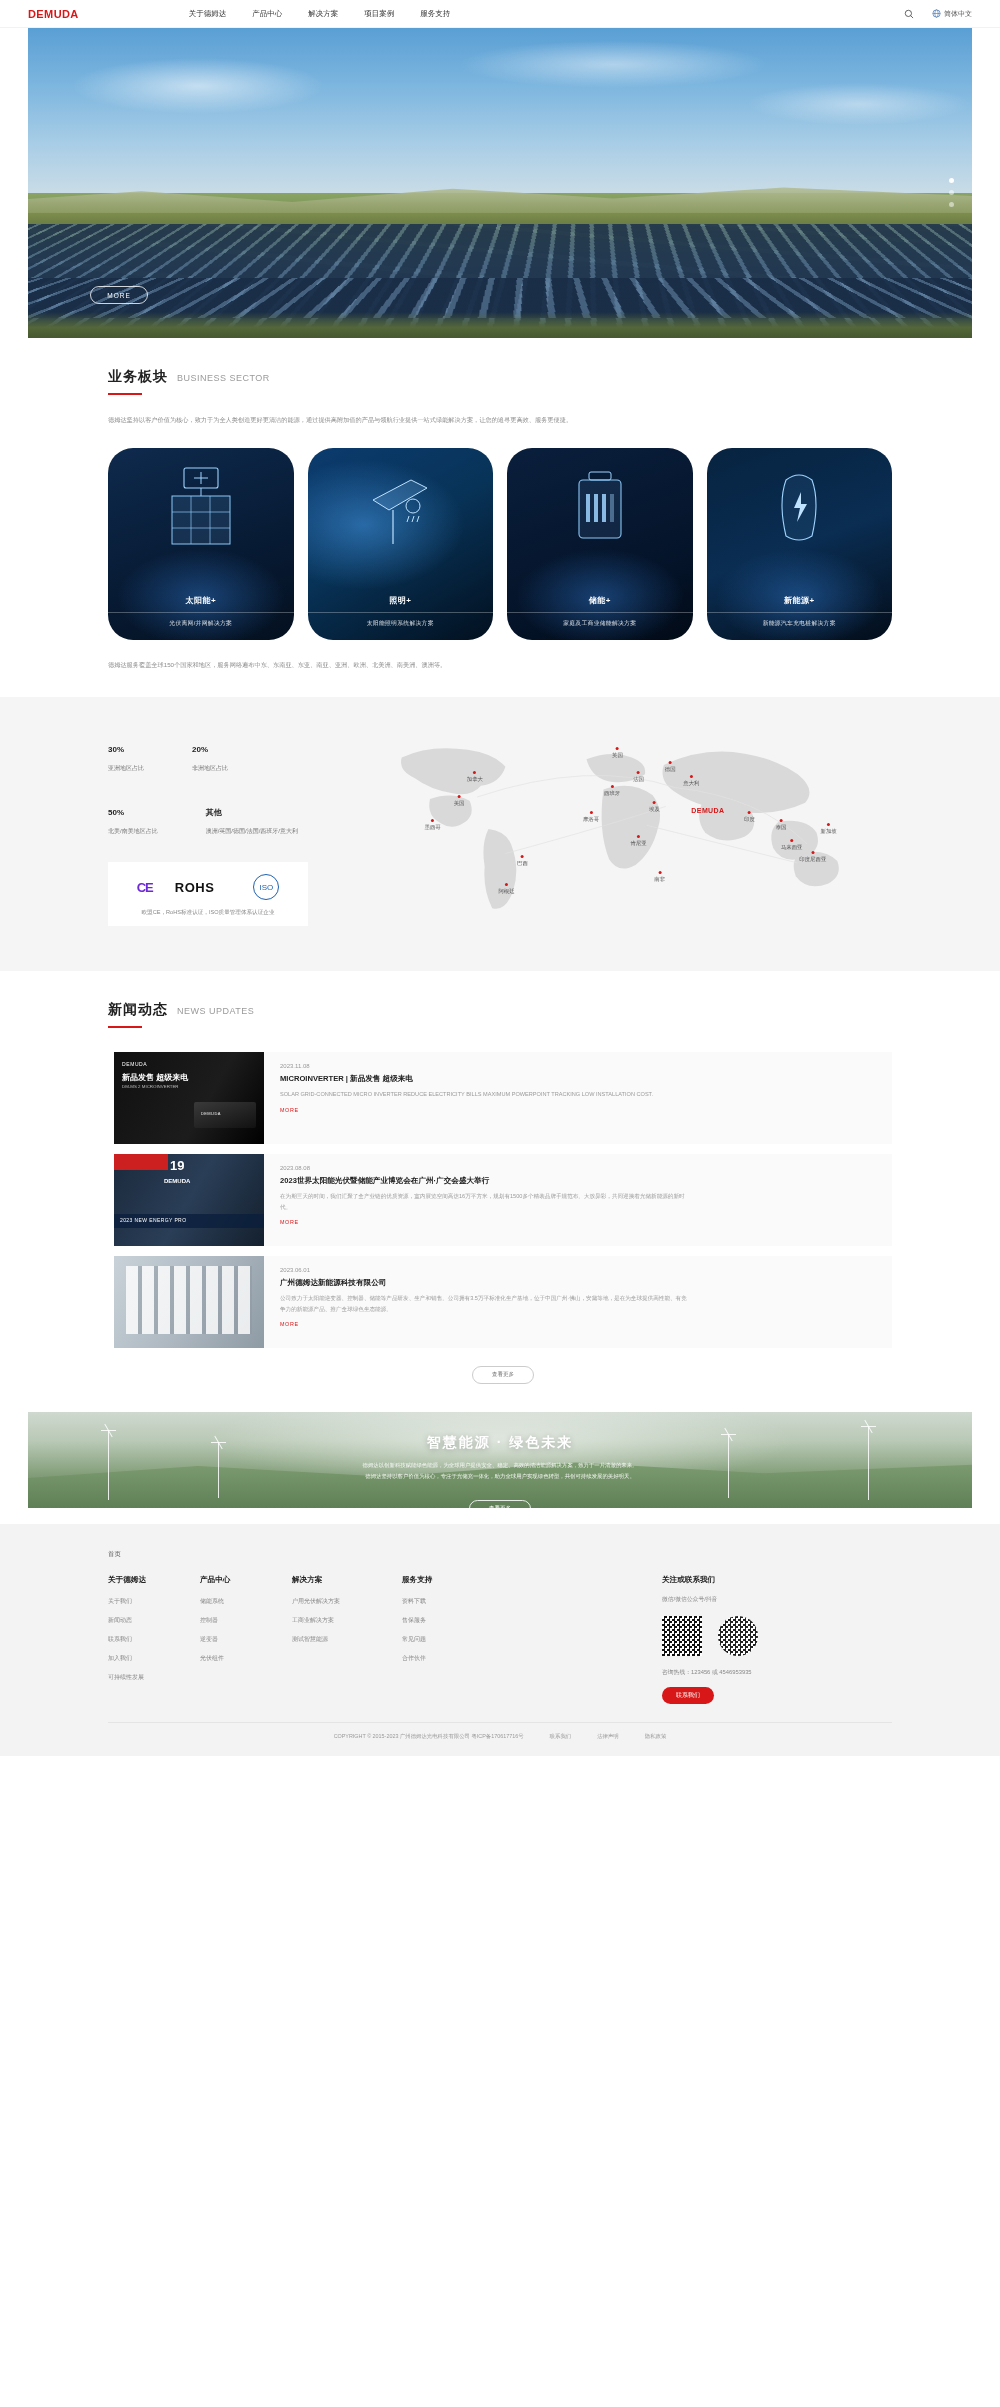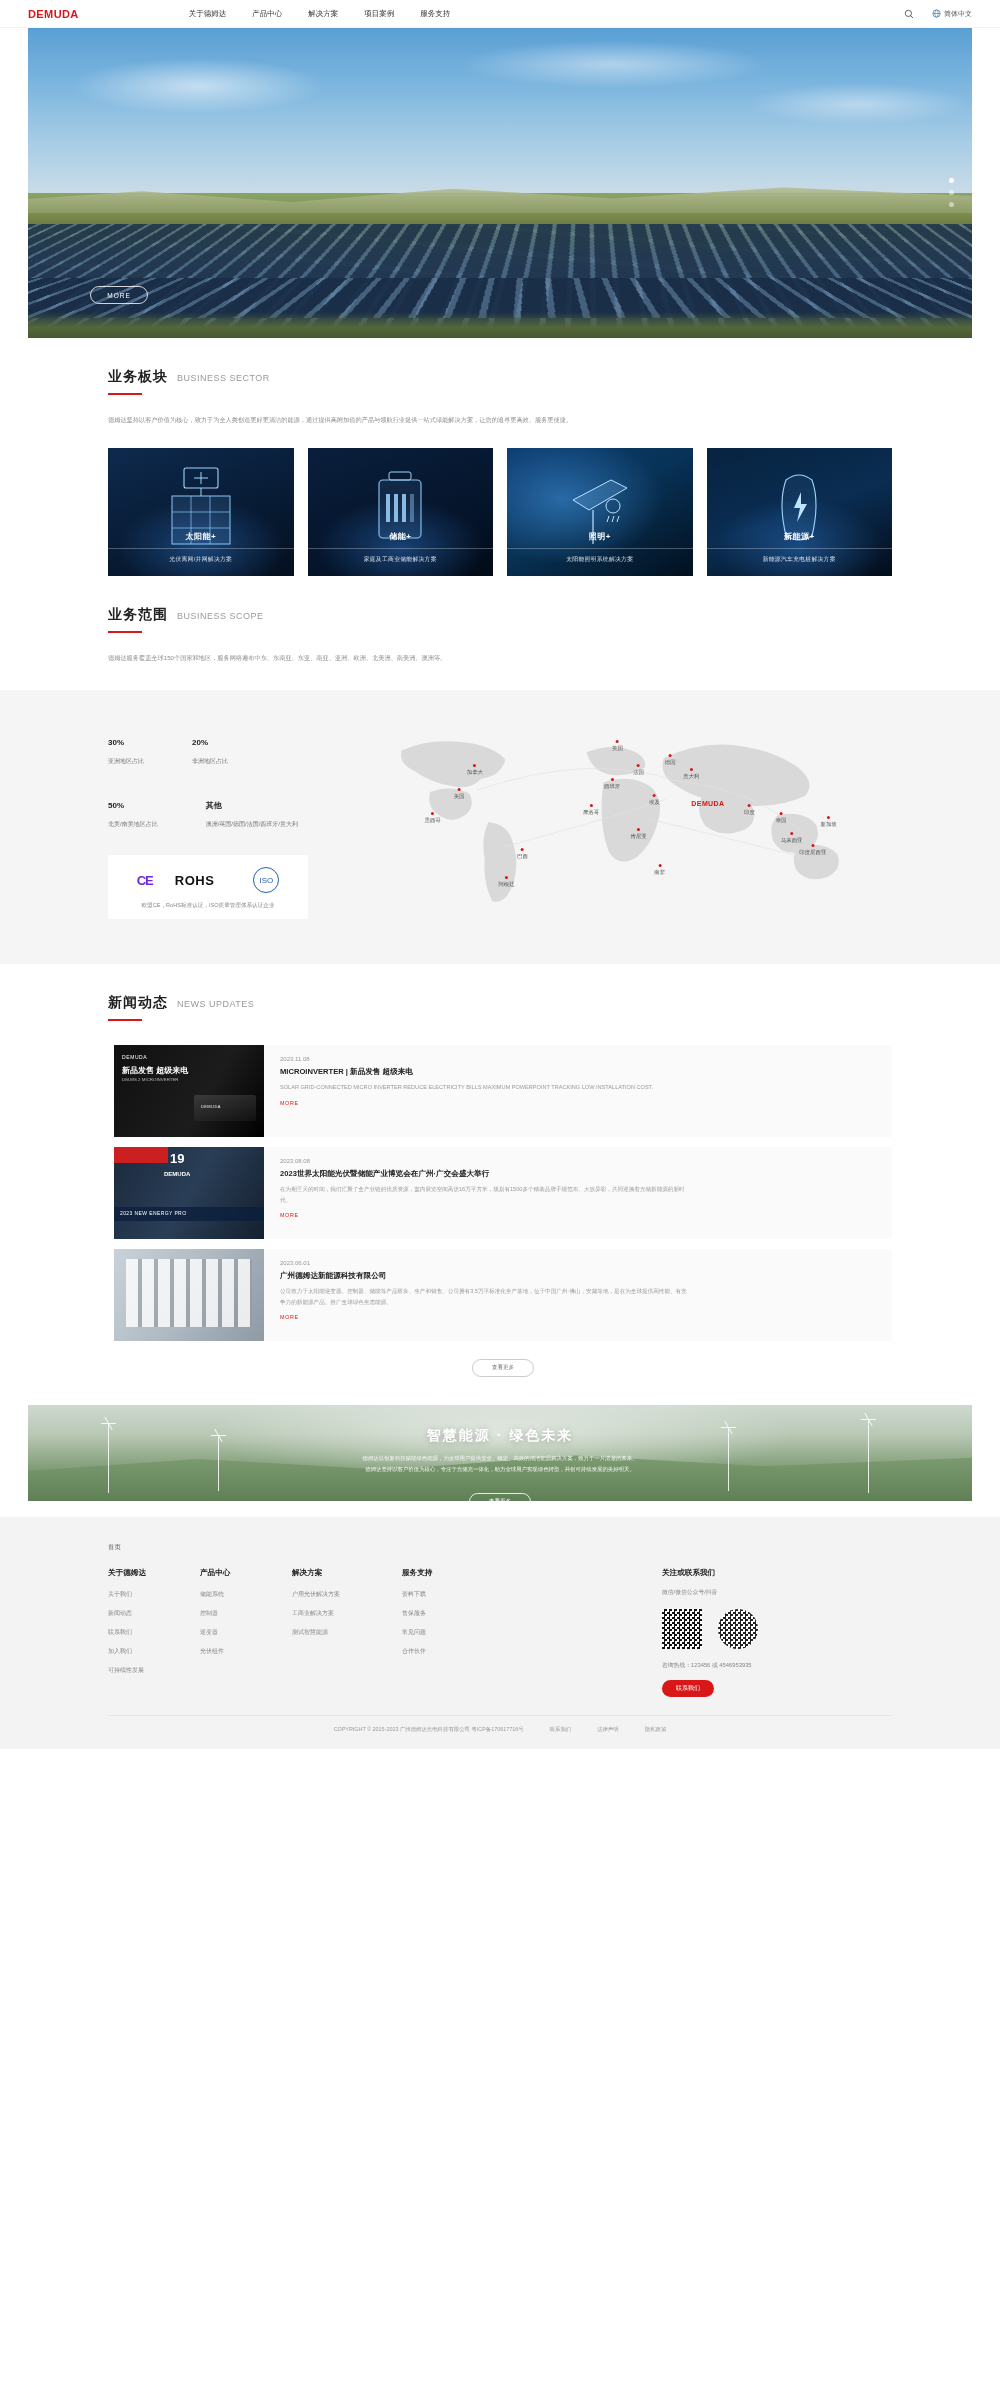--- a/index.html
+++ b/index.html
@@ -147,23 +147,24 @@
 
   
   .cards {
     display: flex;
     gap: 14px;
     margin: 22px 80px 0 80px;
   }
   .card {
     position: relative;
     width: 198px;
-    height: 128px;
+    height: 192px;
     overflow: hidden;
     cursor: pointer;
+    border-radius: 25px;
   }
   .card-1 { background: linear-gradient(160deg, #0e2a4d, #071a33 60%, #04101f); }
   .card-2 { background: linear-gradient(160deg, #0a1f3d, #041328 70%, #020a16); }
   .card-3 { background: linear-gradient(150deg, #0b3b6e, #083358 45%, #02101f); }
   .card-4 { background: linear-gradient(160deg, #072340, #0a2d52 50%, #030d1a); }
   .card-glow {
     position: absolute; inset: 0;
     background: radial-gradient(ellipse 120px 70px at 50% 78%, rgba(60,150,255,.35), rgba(0,0,0,0) 70%);
   }
   .card-3 .card-glow {
@@ -400,84 +401,77 @@
             <line x1="14" y1="62" x2="72" y2="62" stroke="#8cc7f5" stroke-width=".7"></line>
           </svg>
         </div>
         <div class="card-txt">
           <div class="card-name">太阳能+</div>
           <div class="card-line"></div>
           <div class="card-sub">光伏离网/并网解决方案</div>
         </div>
       </div>
 
+      <div class="card card-3">
+        <div class="card-glow"></div>
+        <div class="card-art">
+          <svg width="86" height="84" viewBox="0 0 86 84">
+            <path d="M16 34 L54 14 L70 22 L32 44 Z" fill="rgba(140,200,255,.18)" stroke="#bfe2ff" stroke-width="1"></path>
+            <line x1="36" y1="44" x2="36" y2="78" stroke="#bfe2ff" stroke-width="1.2"></line>
+            <circle cx="56" cy="40" r="7" fill="none" stroke="#bfe2ff" stroke-width="1"></circle>
+            <line x1="52" y1="50" x2="50" y2="56" stroke="#bfe2ff" stroke-width="1"></line>
+            <line x1="57" y1="50" x2="55" y2="56" stroke="#bfe2ff" stroke-width="1"></line>
+            <line x1="62" y1="50" x2="60" y2="56" stroke="#bfe2ff" stroke-width="1"></line>
+          </svg>
+        </div>
+        <div class="card-txt">
+          <div class="card-name">照明+</div>
+          <div class="card-line"></div>
+          <div class="card-sub">太阳能照明系统解决方案</div>
+        </div>
+      </div>
+
       <div class="card card-2">
         <div class="card-glow"></div>
         <div class="card-art">
           <svg width="86" height="84" viewBox="0 0 86 84">
             <rect x="32" y="6" width="22" height="8" rx="2" fill="none" stroke="#9fd4ff" stroke-width="1"></rect>
             <rect x="22" y="14" width="42" height="58" rx="4" fill="rgba(120,190,255,.1)" stroke="#8cc7f5" stroke-width="1.1"></rect>
             <rect x="29" y="28" width="4" height="28" fill="#9fd4ff" opacity=".85"></rect>
             <rect x="37" y="28" width="4" height="28" fill="#9fd4ff" opacity=".85"></rect>
             <rect x="45" y="28" width="4" height="28" fill="#9fd4ff" opacity=".85"></rect>
             <rect x="53" y="28" width="4" height="28" fill="#9fd4ff" opacity=".4"></rect>
           </svg>
         </div>
         <div class="card-txt">
           <div class="card-name">储能+</div>
           <div class="card-line"></div>
           <div class="card-sub">家庭及工商业储能解决方案</div>
         </div>
       </div>
 
-      <div class="card card-3">
-        <div class="card-glow"></div>
-        <div class="card-art">
-          <svg width="86" height="84" viewBox="0 0 86 84">
-            <path d="M16 34 L54 14 L70 22 L32 44 Z" fill="rgba(140,200,255,.18)" stroke="#bfe2ff" stroke-width="1"></path>
-            <line x1="36" y1="44" x2="36" y2="78" stroke="#bfe2ff" stroke-width="1.2"></line>
-            <circle cx="56" cy="40" r="7" fill="none" stroke="#bfe2ff" stroke-width="1"></circle>
-            <line x1="52" y1="50" x2="50" y2="56" stroke="#bfe2ff" stroke-width="1"></line>
-            <line x1="57" y1="50" x2="55" y2="56" stroke="#bfe2ff" stroke-width="1"></line>
-            <line x1="62" y1="50" x2="60" y2="56" stroke="#bfe2ff" stroke-width="1"></line>
-          </svg>
-        </div>
-        <div class="card-txt">
-          <div class="card-name">照明+</div>
-          <div class="card-line"></div>
-          <div class="card-sub">太阳能照明系统解决方案</div>
-        </div>
-      </div>
-
       <div class="card card-4">
         <div class="card-glow"></div>
         <div class="card-art">
           <svg width="86" height="84" viewBox="0 0 86 84">
             <path d="M30 14 q13 -10 26 0 q8 22 0 56 q-13 8 -26 0 q-8 -34 0 -56 Z" fill="rgba(120,190,255,.08)" stroke="#9fd4ff" stroke-width="1.1"></path>
             <path d="M45 26 l-7 16 h6 l-3 14 l10 -18 h-6 z" fill="#bfe2ff"></path>
           </svg>
         </div>
         <div class="card-txt">
           <div class="card-name">新能源+</div>
           <div class="card-line"></div>
           <div class="card-sub">新能源汽车充电桩解决方案</div>
         </div>
       </div>
 
     </div>
   </div>
 
   <div class="section">
-    <div class="sec-title-wrap">
-      <div class="sec-title">
-        <span class="sec-cn">业务范围</span>
-        <span class="sec-en">BUSINESS SCOPE</span>
-      </div>
-      <div class="sec-rule"></div>
-    </div>
     <div class="sec-desc">德姆达服务覆盖全球150个国家和地区，服务网络遍布中东、东南亚、东亚、南亚、亚洲、欧洲、北美洲、南美洲、澳洲等。</div>
   </div>
 
   <div class="scope-band">
     <div class="scope-inner">
       <div class="stats">
         <div class="stat-row">
           <div>
             <div class="stat-num"><span>30</span><span>%</span></div>
             <div class="stat-lbl">亚洲地区占比</div>

